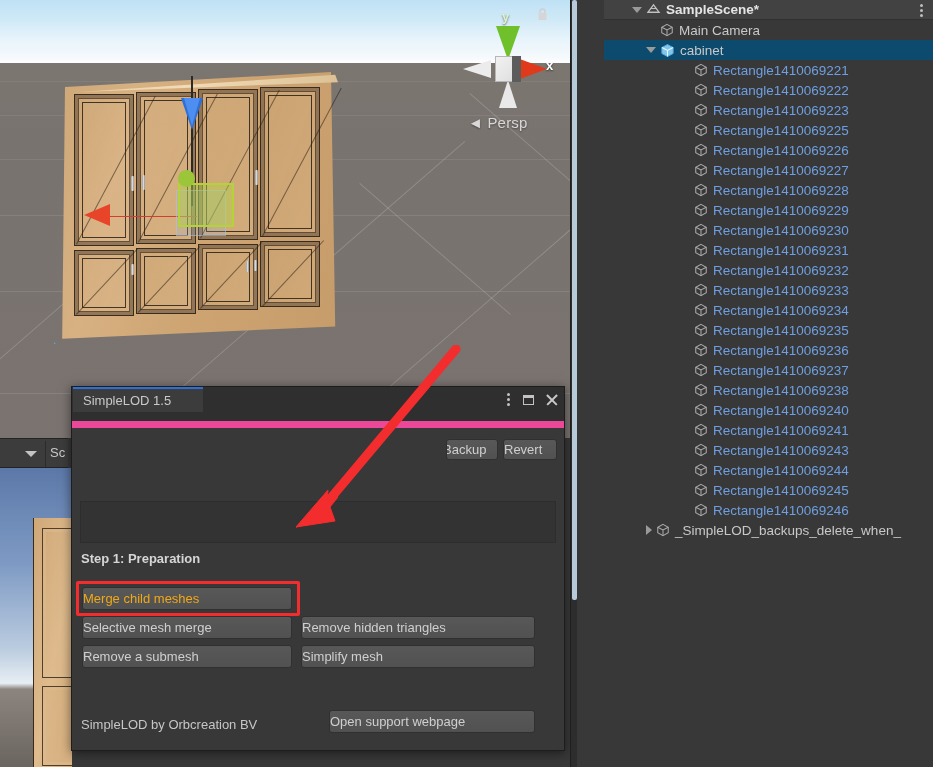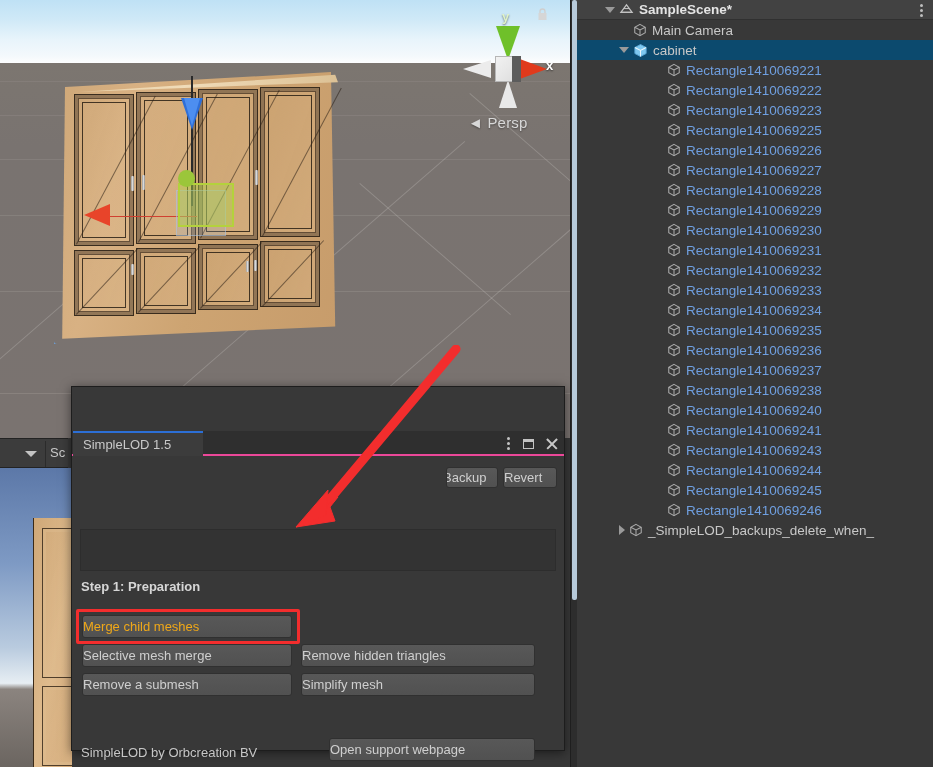--- a/index.html
+++ b/index.html
@@ -183,23 +183,22 @@
   }
 
   
   #lod-window {
     position: absolute; left: 71px; top: 386px; width: 494px; height: 365px;
     background: #383838;
     border: 1px solid #1d1d1d;
     box-shadow: 0 2px 10px rgba(0,0,0,0.5);
   }
   #lod-titlebar {
-    position: relative; height: 25px; background: #2f2f2f;
-    border-bottom: 2px solid #ec4899;
-    margin-top: 44px;
+    position: relative; height: 41px; background: #2f2f2f;
+    border-bottom: 7px solid #ec4899;
   }
   #lod-tab {
     position: absolute; left: 1px; top: 0; width: 130px; height: 25px;
     background: #3c3c3c;
     border-top: 2px solid #2c6fd6;
     display: flex; align-items: center; padding-left: 10px;
   }
   #lod-tab-label { color: #c9c9c9; font-size: 13px; }
   #lod-winbtns {
     position: absolute; right: 6px; top: 0; height: 25px;
@@ -290,21 +289,21 @@
   #hier-scrollbar-track {
     position: absolute; left: 0; top: 0; width: 6px; height: 767px; background: #2d2d2d;
   }
   #hier-scrollbar-thumb {
     position: absolute; left: 1px; top: 0px; width: 5px; height: 600px;
     background: #b7cada; border-radius: 2px;
   }
   #hier-left-gutter {
     position: absolute; left: 6px; top: 0; width: 24px; height: 767px; background: #383838;
   }
-  #hier-rows { position: absolute; left: 6px; top: 0; width: 357px; }
+  #hier-rows { position: absolute; left: 6px; top: 0; width: 357px; padding-left: 27px; }
   .hrow {
     position: relative; height: 20px; display: flex; align-items: center;
     white-space: nowrap;
   }
   .hrow.sel { background: #0c4a6e; }
   .hrow.scene-row { background: #424242; border-bottom: 1px solid #303030; }
   .hfoldopen {
     width: 0; height: 0; margin-right: 4px;
     border-left: 5px solid transparent; border-right: 5px solid transparent;
     border-top: 6px solid #9a9a9a;

